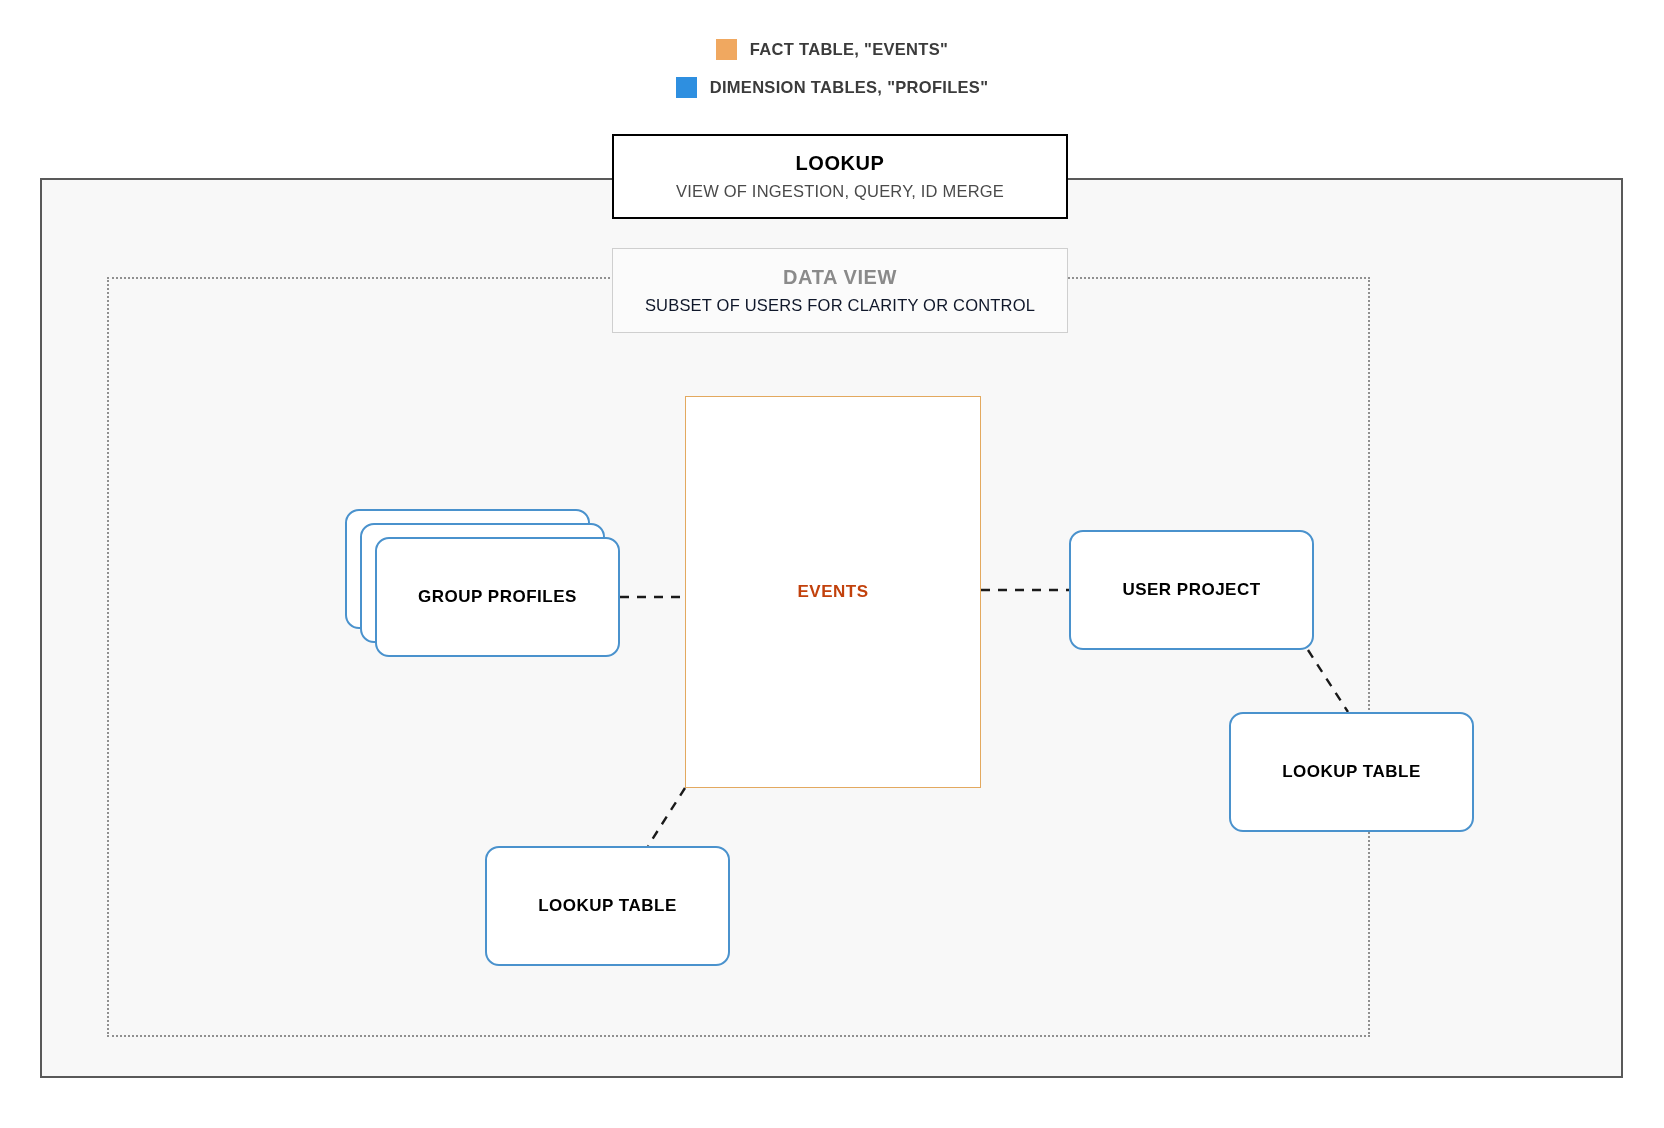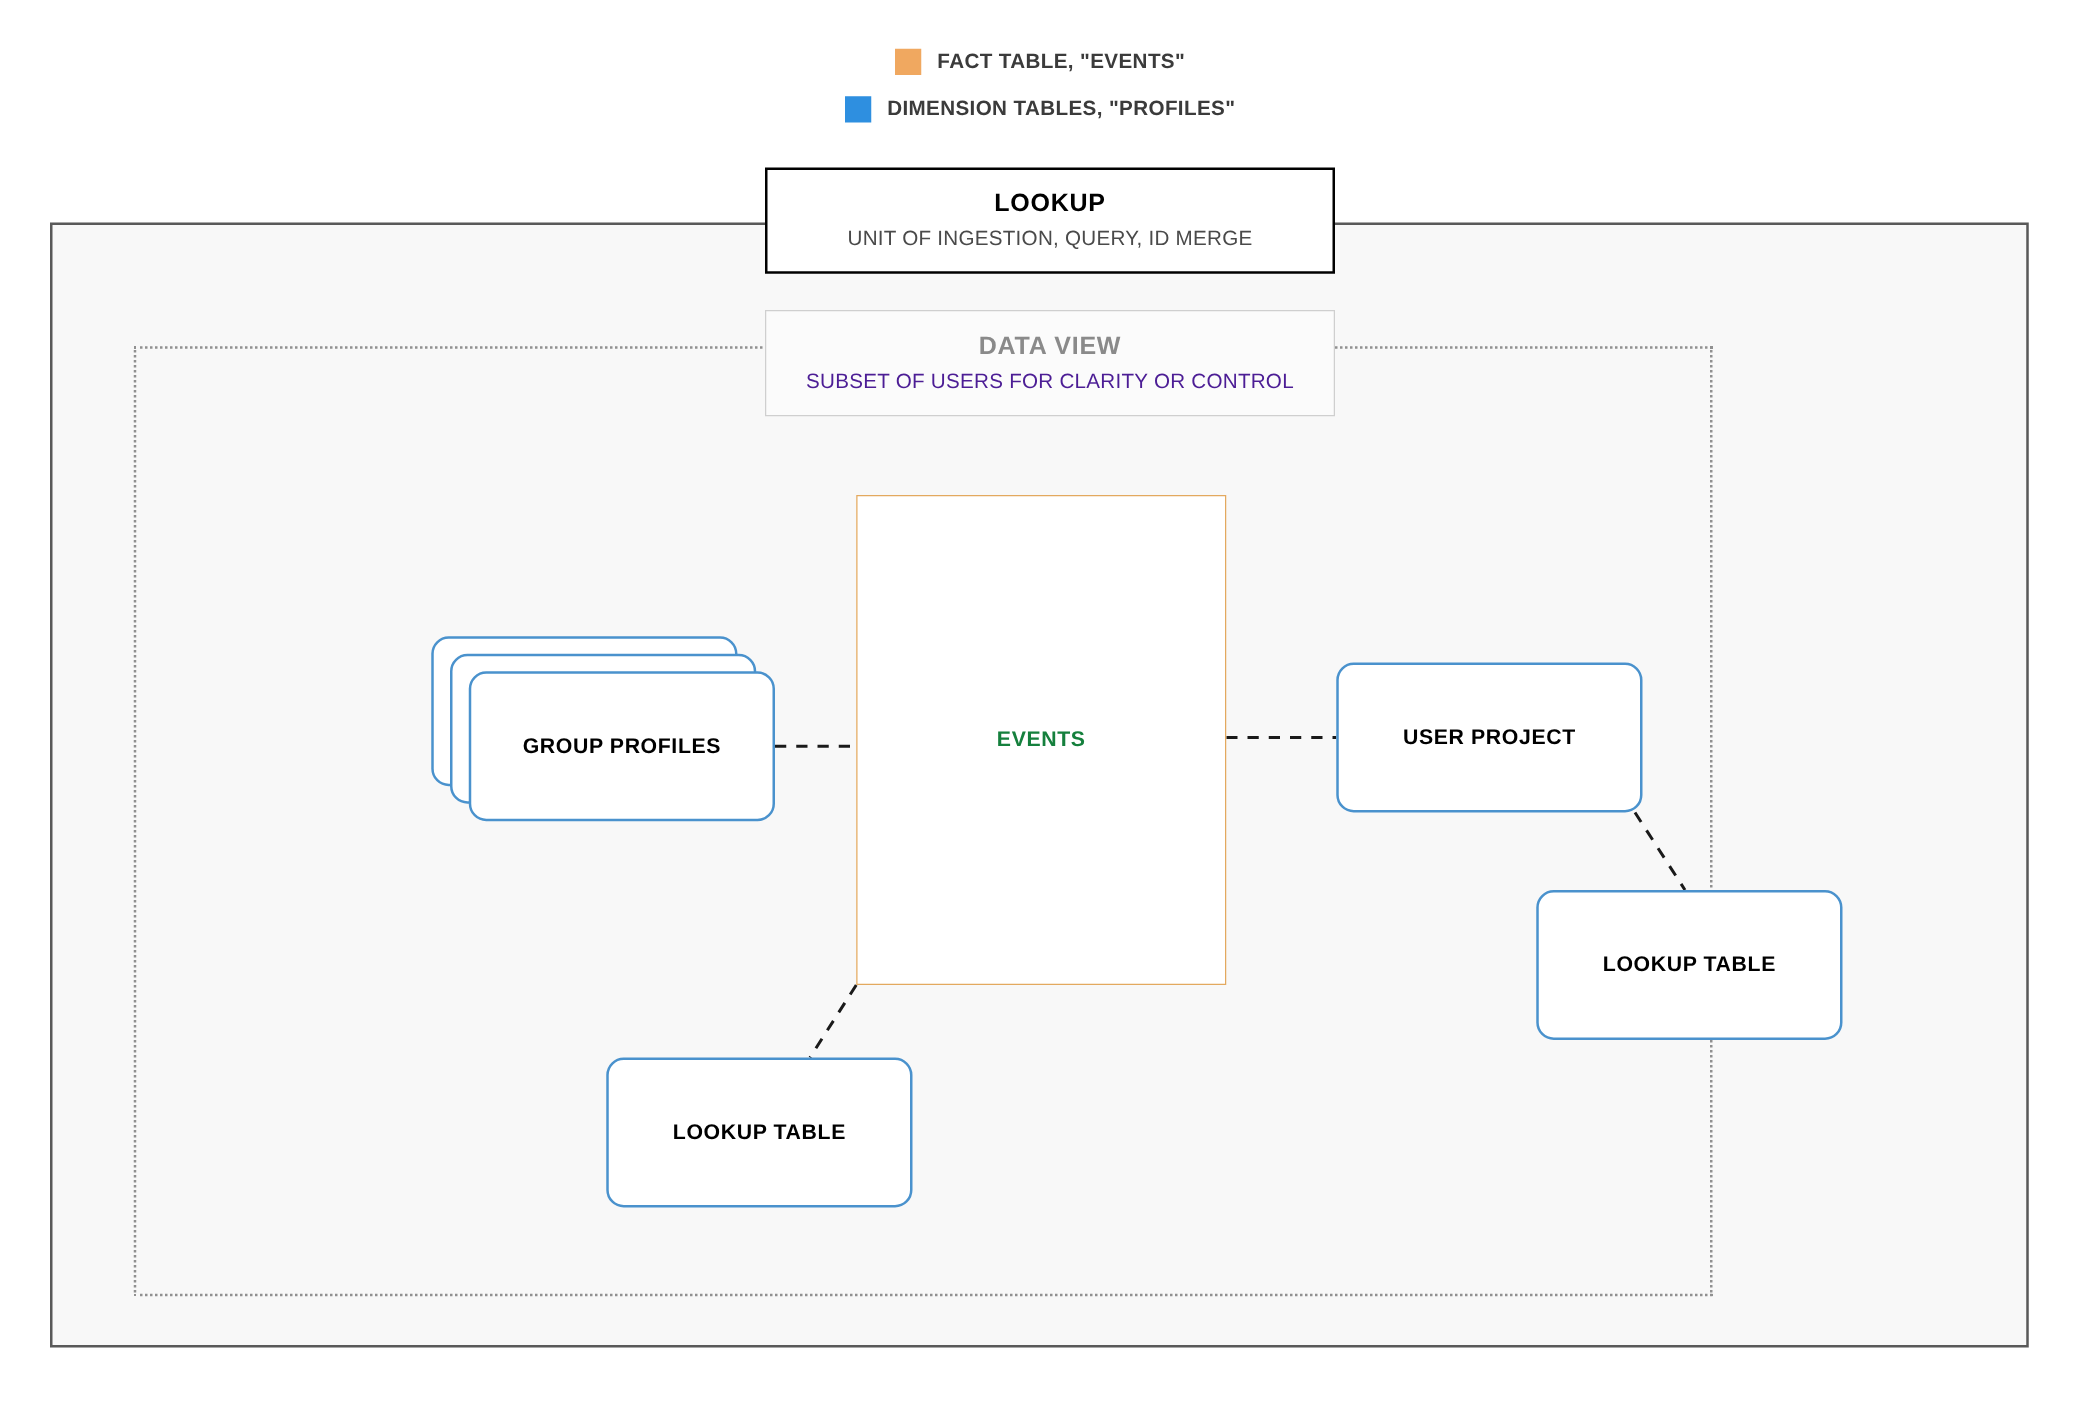--- a/index.html
+++ b/index.html
@@ -102,21 +102,21 @@
   }
   .hdr-sub {
     font-size: 16.5px;
     font-weight: normal;
     letter-spacing: 0.2px;
     color: #4a4a4a;
     line-height: 1.35;
     margin-top: 4px;
   }
   .hdr-box.dataview .hdr-title { color: #8a8a8a; }
-  .hdr-box.dataview .hdr-sub   { color: #4c1d95; }
+  .hdr-box.dataview .hdr-sub   { color: #0f172a; }
 
   
   #connectors {
     position: absolute;
     left: 0;
     top: 0;
     width: 1664px;
     height: 1128px;
     pointer-events: none;
   }
@@ -132,21 +132,21 @@
     background: #ffffff;
     border: 1.6px solid #e3a95f;
     display: flex;
     align-items: center;
     justify-content: center;
   }
   .fact-label {
     font-size: 17px;
     font-weight: bold;
     letter-spacing: 0.5px;
-    color: #15803d;
+    color: #c2410c;
   }
 
   
   .dim-card {
     position: absolute;
     box-sizing: border-box;
     background: #ffffff;
     border: 2px solid #4a92cd;
     border-radius: 14px;
     display: flex;
@@ -226,16 +226,16 @@
     <span class="dim-label">LOOKUP TABLE</span>
   </div>
 
   <div class="hdr-box dataview">
     <div class="hdr-title">DATA VIEW</div>
     <div class="hdr-sub">SUBSET OF USERS FOR CLARITY OR CONTROL</div>
   </div>
 
   <div class="hdr-box project">
     <div class="hdr-title">LOOKUP</div>
-    <div class="hdr-sub">UNIT OF INGESTION, QUERY, ID MERGE</div>
+    <div class="hdr-sub">VIEW OF INGESTION, QUERY, ID MERGE</div>
   </div>
 
 </div>
 
 </body></html>

